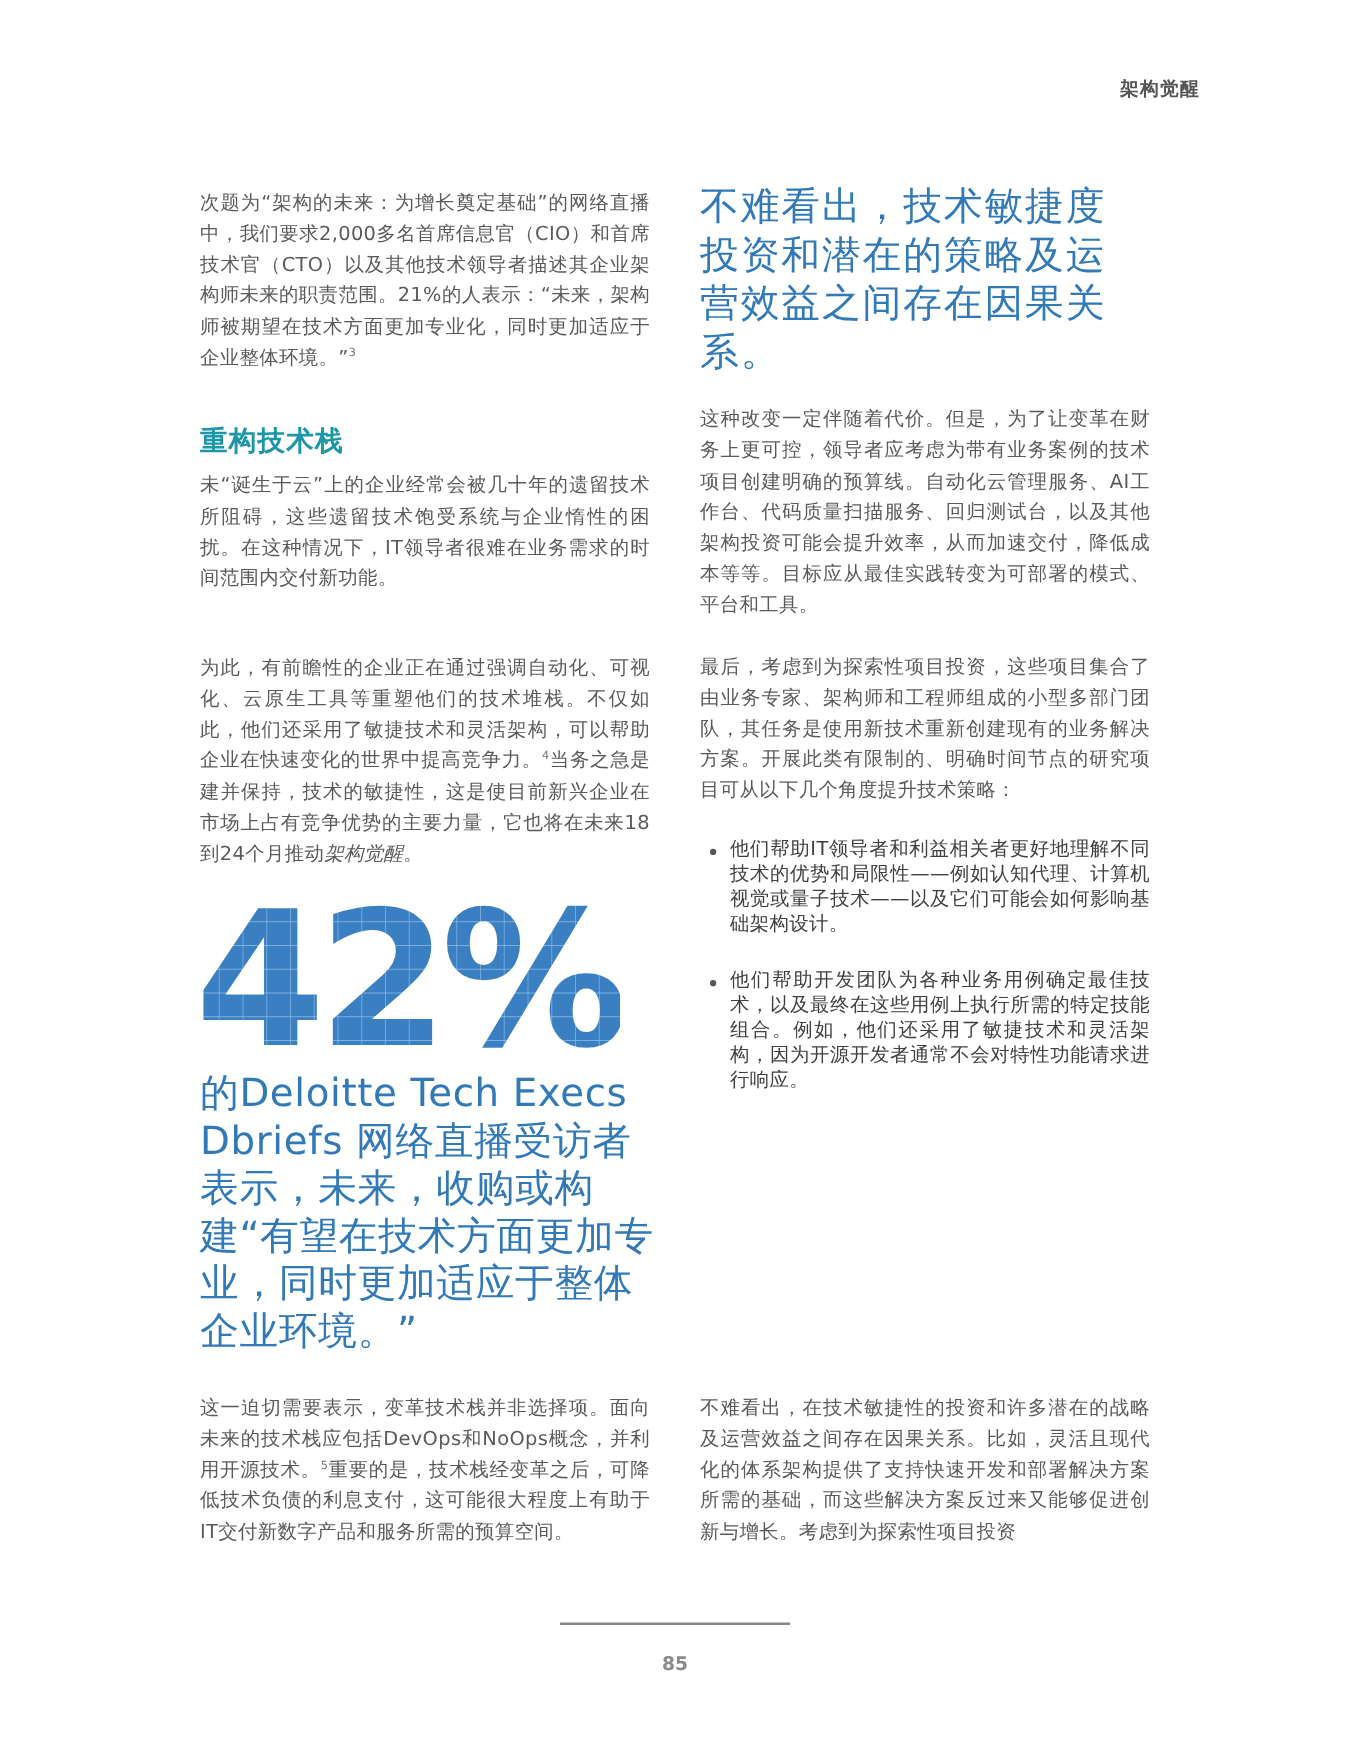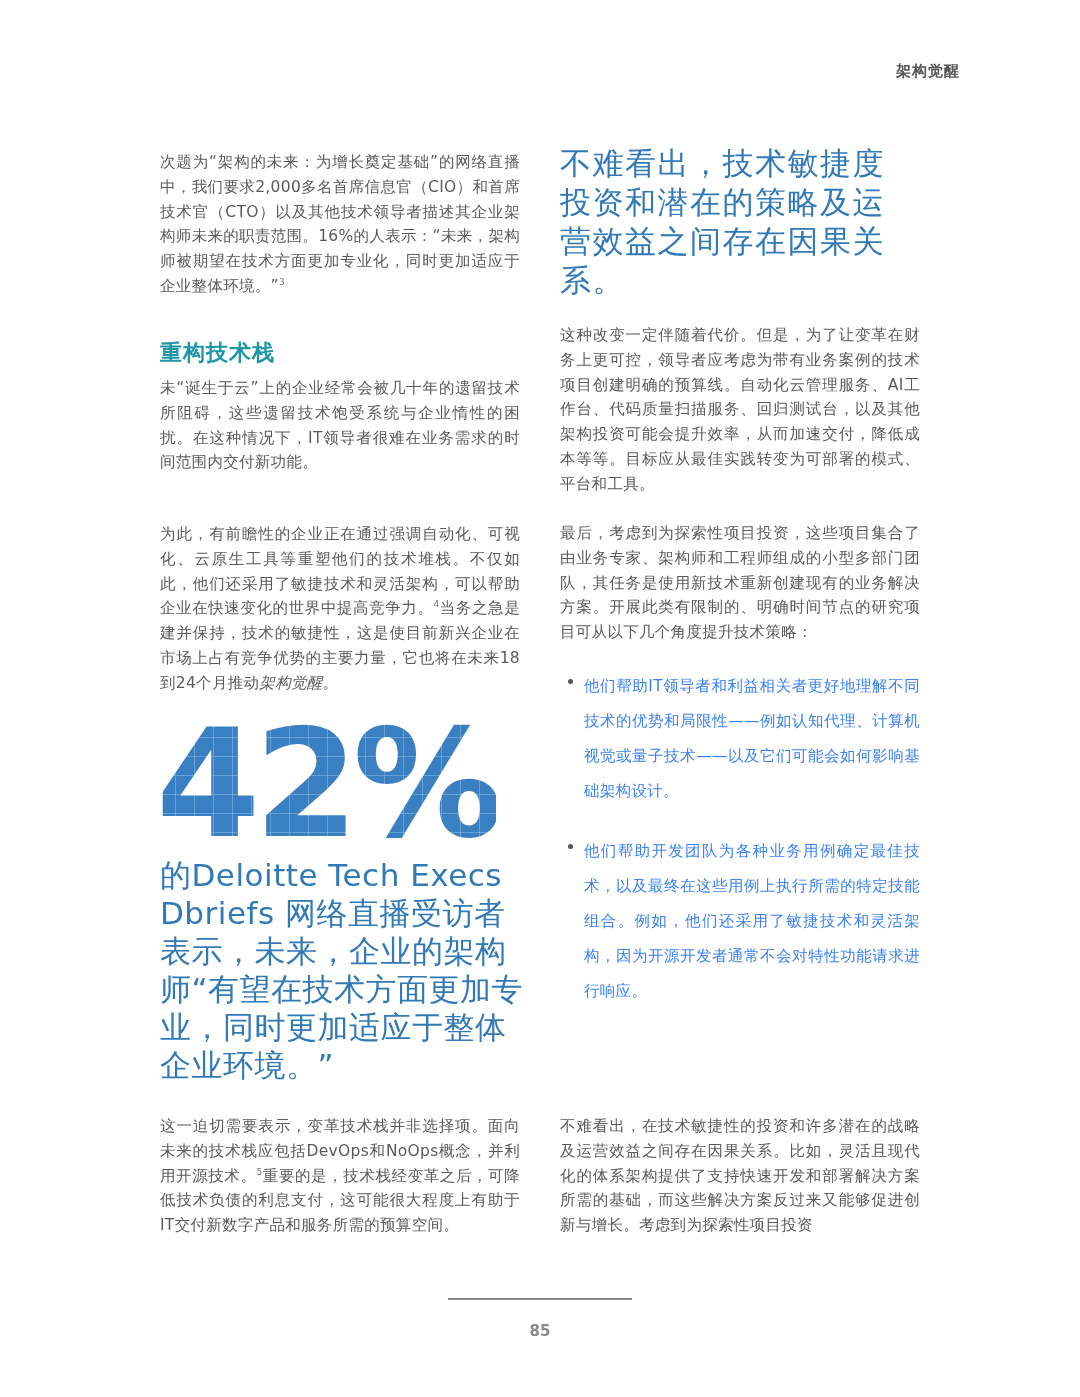--- a/index.html
+++ b/index.html
@@ -31,22 +31,22 @@
     }
     .big-stat {
       position: absolute; left: 156px; top: 718px; width: 340px; height: 130px;
     }
     .stat-text {
       font-size: 31px; line-height: 38px; color: #3279b8; margin: 0;
       letter-spacing: 0.5px;
     }
     .bullets { list-style: none; margin: 0; padding: 0; }
     .bullets li {
-      position: relative; padding-left: 24px; font-size: 15.5px; line-height: 35px;
-      color: #3b82f6; letter-spacing: 0.3px; text-align: justify;
+      position: relative; padding-left: 24px; font-size: 15.5px; line-height: 20px;
+      color: #404040; letter-spacing: 0.3px; text-align: justify;
     }
     .bullets li .dot {
       position: absolute; left: 8px; top: 10px; width: 5px; height: 5px;
       border-radius: 50%; background: #555;
     }
     .footer-rule {
       position: absolute; left: 448px; top: 1298px; width: 184px; height: 2px;
       background: #888;
     }
     .page-number {
@@ -54,21 +54,21 @@
       font-size: 15px; font-weight: bold; color: #8a8a8a;
     }
     em { font-style: italic; }
   </style>
 </head>
 <body>
 
 <div class="running-head">架构觉醒</div>
 
 <div class="col col-left" style="top:150px;">
-  <p class="body"><span>次题为“架构的未来：为增长奠定基础”的网络直播中，我们要求2,000多名首席信息官（CIO）和首席技术官（CTO）以及其他技术领导者描述其企业架构师未来的职责范围。16%的人表示：“未来，架构师被期望在技术方面更加专业化，同时更加适应于企业整体环境。”</span><sup>3</sup></p>
+  <p class="body"><span>次题为“架构的未来：为增长奠定基础”的网络直播中，我们要求2,000多名首席信息官（CIO）和首席技术官（CTO）以及其他技术领导者描述其企业架构师未来的职责范围。21%的人表示：“未来，架构师被期望在技术方面更加专业化，同时更加适应于企业整体环境。”</span><sup>3</sup></p>
 </div>
 
 <div class="col col-left" style="top:338px;">
   <h2 class="section-head">重构技术栈</h2>
 </div>
 
 <div class="col col-left" style="top:376px;">
   <p class="body">未“诞生于云”上的企业经常会被几十年的遗留技术所阻碍，这些遗留技术饱受系统与企业惰性的困扰。在这种情况下，IT领导者很难在业务需求的时间范围内交付新功能。</p>
 </div>
 
@@ -86,28 +86,28 @@
       <clipPath id="txt">
         <text x="0" y="118" font-family="DejaVu Sans, sans-serif" font-weight="bold" font-size="150" letter-spacing="-6">42%</text>
       </clipPath>
     </defs>
     <rect x="0" y="0" width="340" height="130" fill="url(#grid)" clip-path="url(#txt)"></rect>
     <text x="0" y="118" font-family="DejaVu Sans, sans-serif" font-weight="bold" font-size="150" letter-spacing="-6" fill="none" opacity="0">42%</text>
   </svg>
 </div>
 
 <div class="col col-left" style="top:856px; width:370px;">
-  <p class="stat-text">的Deloitte Tech Execs Dbriefs 网络直播受访者表示，未来，企业的架构师“有望在技术方面更加专业，同时更加适应于整体企业环境。”</p>
+  <p class="stat-text">的Deloitte Tech Execs Dbriefs 网络直播受访者表示，未来，收购或构建“有望在技术方面更加专业，同时更加适应于整体企业环境。”</p>
 </div>
 
 <div class="col col-left" style="top:1114px;">
   <p class="body"><span>这一迫切需要表示，变革技术栈并非选择项。面向未来的技术栈应包括DevOps和NoOps概念，并利用开源技术。</span><sup>5</sup><span>重要的是，技术栈经变革之后，可降低技术负债的利息支付，这可能很大程度上有助于IT交付新数字产品和服务所需的预算空间。</span></p>
 </div>
 
-<div class="col col-right" style="top:146px; width:350px;font-family:Liberation Mono, monospace;">
+<div class="col col-right" style="top:146px; width:350px;">
   <p class="pull-quote">不难看出，技术敏捷度投资和潜在的策略及运营效益之间存在因果关系。</p>
 </div>
 
 <div class="col col-right" style="top:323px;">
   <p class="body">这种改变一定伴随着代价。但是，为了让变革在财务上更可控，领导者应考虑为带有业务案例的技术项目创建明确的预算线。自动化云管理服务、AI工作台、代码质量扫描服务、回归测试台，以及其他架构投资可能会提升效率，从而加速交付，降低成本等等。目标应从最佳实践转变为可部署的模式、平台和工具。</p>
 </div>
 
 <div class="col col-right" style="top:521px;">
   <p class="body">最后，考虑到为探索性项目投资，这些项目集合了由业务专家、架构师和工程师组成的小型多部门团队，其任务是使用新技术重新创建现有的业务解决方案。开展此类有限制的、明确时间节点的研究项目可从以下几个角度提升技术策略：</p>
 </div>

